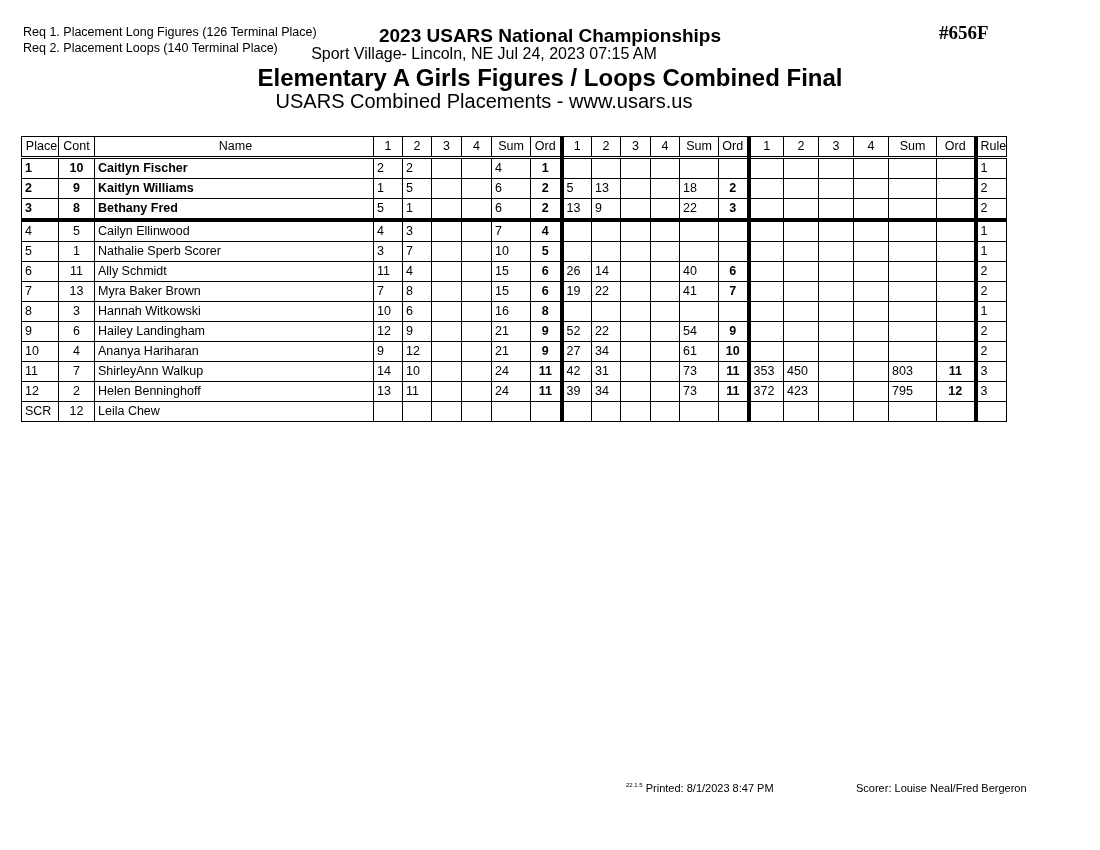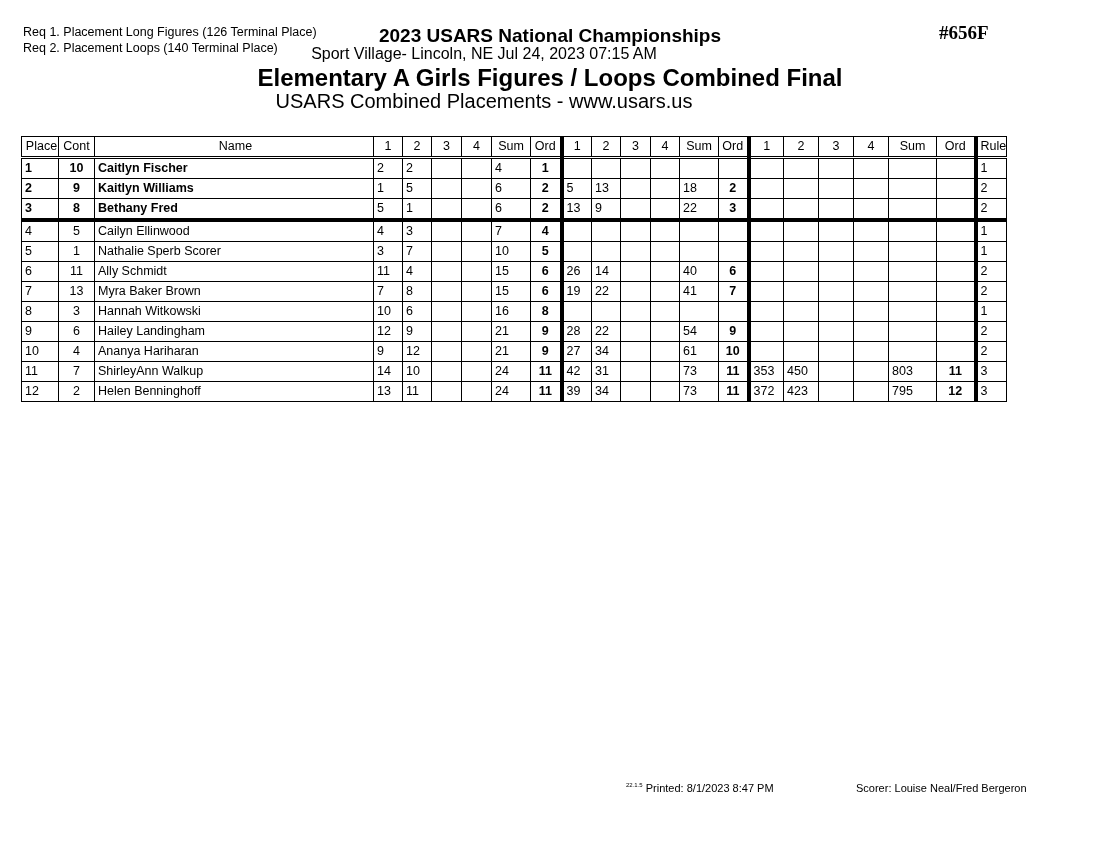--- a/index.html
+++ b/index.html
@@ -286,21 +286,21 @@
       <tr>
         <td class="">9</td>
         <td class="c">6</td>
         <td class="">Hailey Landingham</td>
         <td class="">12</td>
         <td class="">9</td>
         <td class=""></td>
         <td class=""></td>
         <td class="">21</td>
         <td class="ord">9</td>
-        <td class="thickL">28</td>
+        <td class="thickL">52</td>
         <td class="">22</td>
         <td class=""></td>
         <td class=""></td>
         <td class="">54</td>
         <td class="ord">9</td>
         <td class="thickL"></td>
         <td class=""></td>
         <td class=""></td>
         <td class=""></td>
         <td class=""></td>
@@ -371,20 +371,44 @@
         <td class=""></td>
         <td class="">73</td>
         <td class="ord">11</td>
         <td class="thickL">372</td>
         <td class="">423</td>
         <td class=""></td>
         <td class=""></td>
         <td class="">795</td>
         <td class="ord">12</td>
         <td class="thickL nb">3</td>
+      </tr>
+      <tr>
+        <td class="">SCR</td>
+        <td class="c">12</td>
+        <td class="">Leila Chew</td>
+        <td class=""></td>
+        <td class=""></td>
+        <td class=""></td>
+        <td class=""></td>
+        <td class=""></td>
+        <td class="ord"></td>
+        <td class="thickL"></td>
+        <td class=""></td>
+        <td class=""></td>
+        <td class=""></td>
+        <td class=""></td>
+        <td class="ord"></td>
+        <td class="thickL"></td>
+        <td class=""></td>
+        <td class=""></td>
+        <td class=""></td>
+        <td class=""></td>
+        <td class="ord"></td>
+        <td class="thickL nb"></td>
       </tr>
     </tbody>
 </table>
 
 <div class="abs footer" style="left:626px;">
   <span class="tiny">22.1.5</span>
   <span>Printed:  8/1/2023  8:47 PM</span>
 </div>
 <div class="abs footer" style="left:856px;">Scorer:   Louise Neal/Fred Bergeron</div>
 

